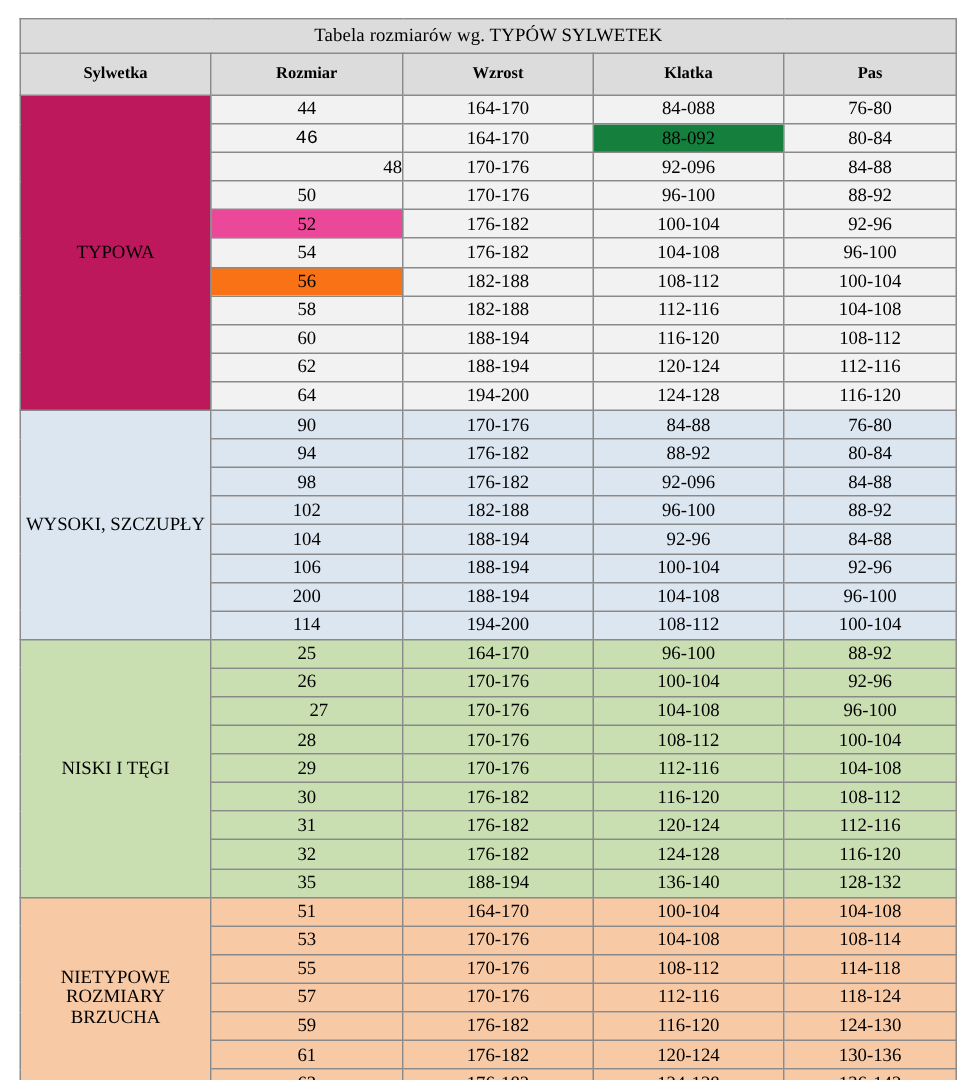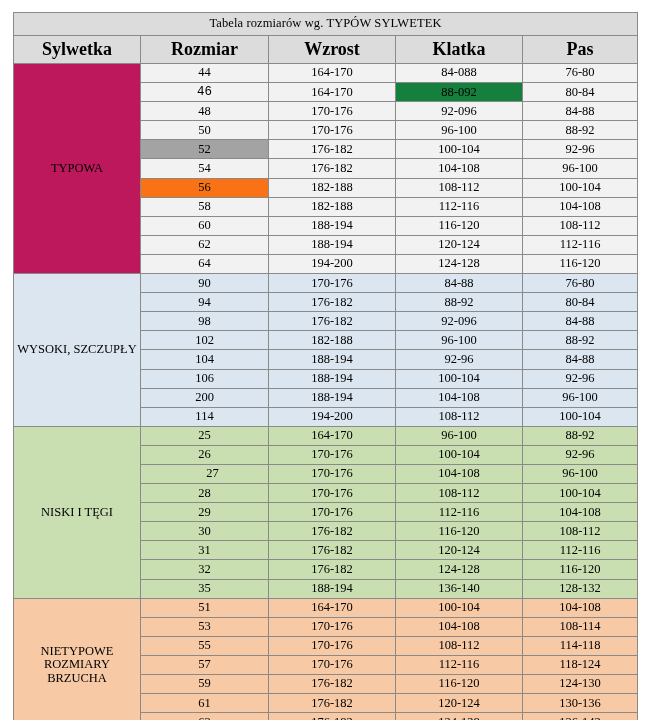--- a/index.html
+++ b/index.html
@@ -48,21 +48,21 @@
   tr.title-row td {
     background: #dcdcdc;
     height: 22px;
     font-size: 12.5px;
     letter-spacing: 0.1px;
   }
   
   tr.head-row th {
     background: #dcdcdc;
     height: 27px;
-    font-size: 18px;
+    font-size: 11px;
     font-weight: bold;
   }
   
   tbody.grp td {
     height: 18.1px;
     font-size: 12.5px;
   }
   td.group-label {
     font-size: 12.5px;
     line-height: 1.5;
@@ -107,33 +107,33 @@
           <td style="background: rgb(242, 242, 242);">84-088</td>
           <td style="background: rgb(242, 242, 242);">76-80</td>
         </tr>
         <tr>
           <td style="background: rgb(242, 242, 242); font-family: Liberation Mono, monospace;">46</td>
           <td style="background: rgb(242, 242, 242);">164-170</td>
           <td style="background: #15803d;">88-092</td>
           <td style="background: rgb(242, 242, 242);">80-84</td>
         </tr>
         <tr>
-          <td style="background: rgb(242, 242, 242);">48</td>
+          <td style="background: rgb(242, 242, 242); text-align: right;">48</td>
           <td style="background: rgb(242, 242, 242);">170-176</td>
           <td style="background: rgb(242, 242, 242);">92-096</td>
           <td style="background: rgb(242, 242, 242);">84-88</td>
         </tr>
         <tr>
           <td style="background: rgb(242, 242, 242);">50</td>
           <td style="background: rgb(242, 242, 242);">170-176</td>
           <td style="background: rgb(242, 242, 242);">96-100</td>
           <td style="background: rgb(242, 242, 242);">88-92</td>
         </tr>
         <tr>
-          <td style="background: #a3a3a3;">52</td>
+          <td style="background: #ec4899;">52</td>
           <td style="background: rgb(242, 242, 242);">176-182</td>
           <td style="background: rgb(242, 242, 242);">100-104</td>
           <td style="background: rgb(242, 242, 242);">92-96</td>
         </tr>
         <tr>
           <td style="background: rgb(242, 242, 242);">54</td>
           <td style="background: rgb(242, 242, 242);">176-182</td>
           <td style="background: rgb(242, 242, 242);">104-108</td>
           <td style="background: rgb(242, 242, 242);">96-100</td>
         </tr>

